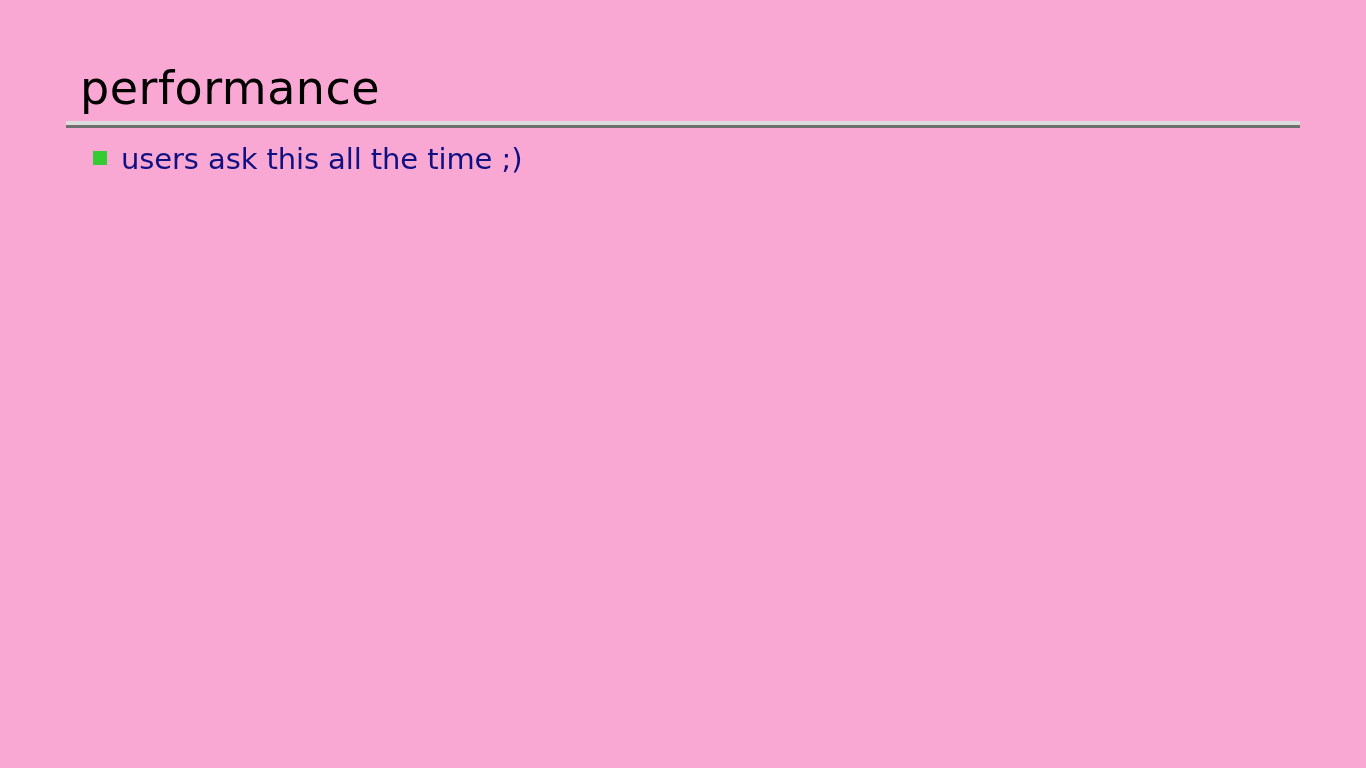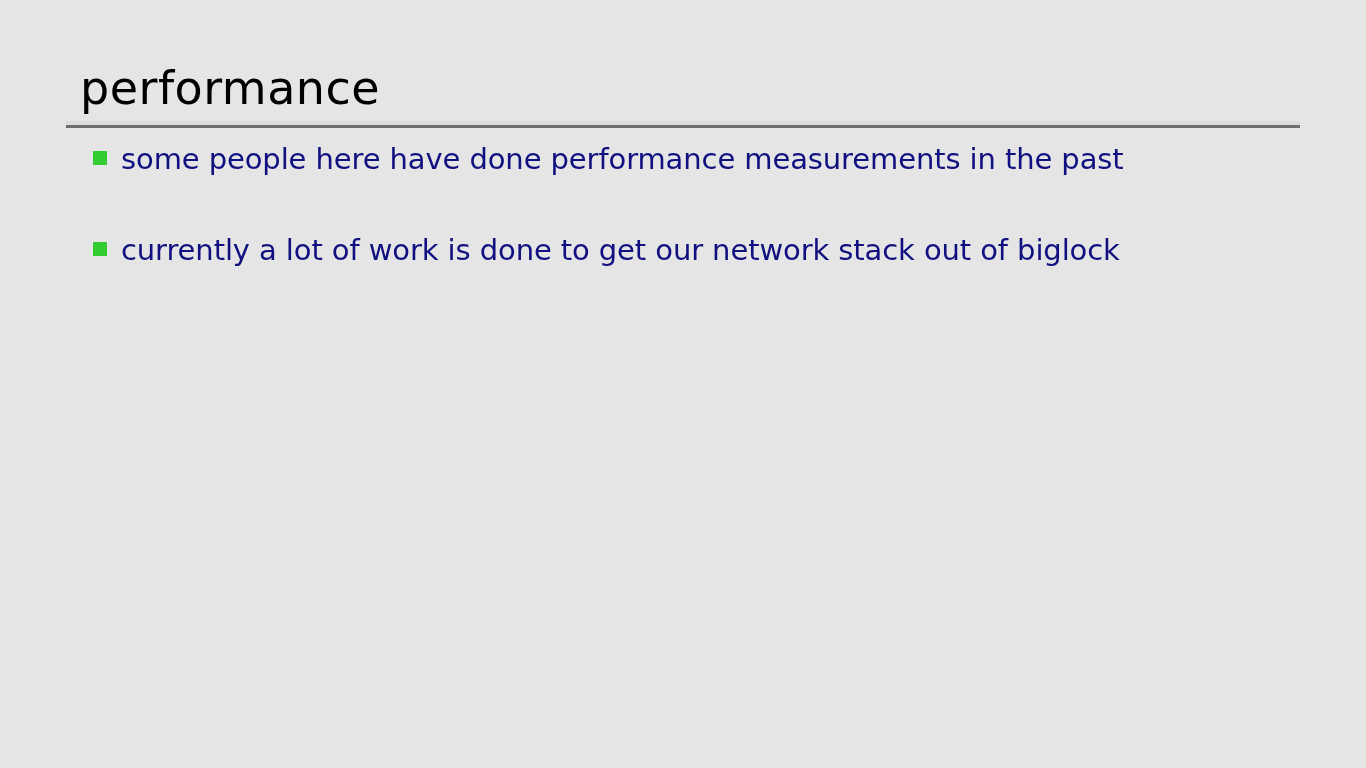--- a/index.html
+++ b/index.html
@@ -12,21 +12,21 @@
     width: 1366px;
     height: 768px;
     overflow: hidden;
     font-family: "DejaVu Sans", sans-serif;
   }
 
   .slide {
     position: relative;
     width: 1366px;
     height: 768px;
-    background: #e5e5e5;
+    background: #f9a8d4;
   }
 
   
   .slide-title {
     position: absolute;
     left: 80px;
     top: 60px;
     font-family: "DejaVu Sans", "Liberation Sans", sans-serif;
     font-size: 46px;
     line-height: 56px;
@@ -104,27 +104,23 @@
 
   <div class="slide-title">performance</div>
 
   <div class="title-rule">
     <div class="rule-light"></div>
     <div class="rule-dark"></div>
   </div>
 
   <div class="bullet-list">
 
-
     <div class="bullet-row">
       <span class="bullet-marker"></span>
-      <span class="bullet-text">some people here have done performance measurements in the past</span>
+      <span class="bullet-text">users ask this all the time ;)</span>
     </div>
 
-    <div class="bullet-row gap-before">
-      <span class="bullet-marker"></span>
-      <span class="bullet-text">currently a lot of work is done to get our network stack out of biglock</span>
-    </div>
+
 
 
   </div>
 
 </div>
 
 </body></html>

